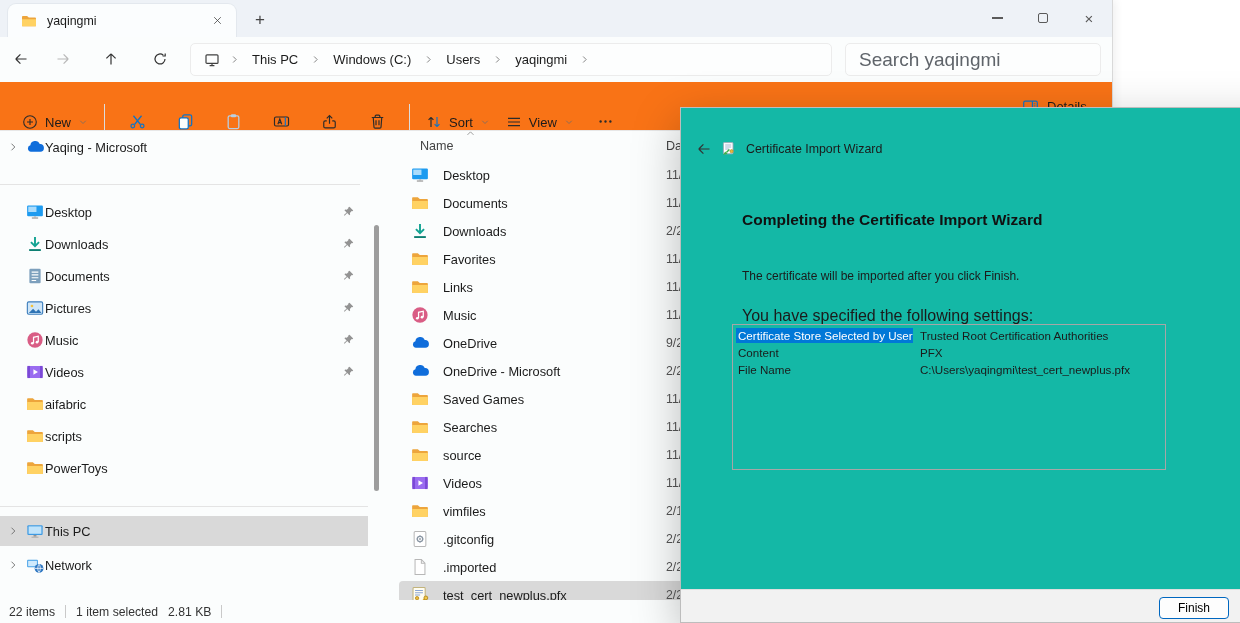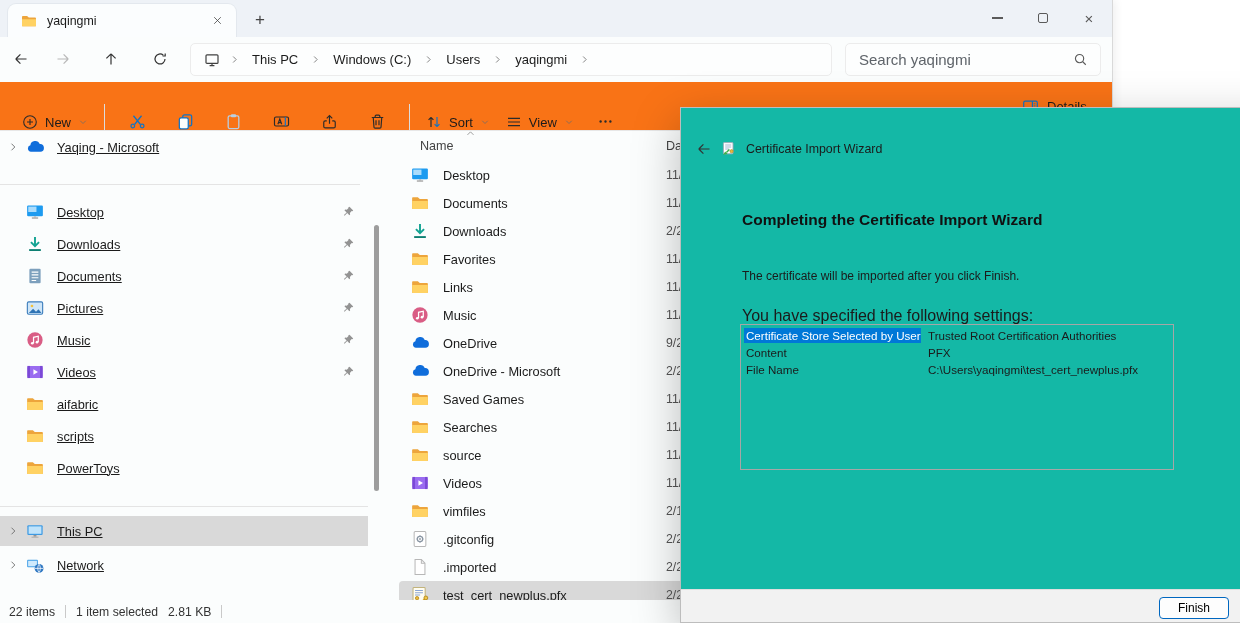--- a/index.html
+++ b/index.html
@@ -25,37 +25,37 @@
 
   
   .addressbar { position:relative; height:45px; background:#fbfdfd; }
   .nav-ic { position:absolute; top:14px; }
   .field { position:absolute; top:6px; height:33px; background:#fdfefe; border:1px solid #ececec;
     border-radius:5px; display:flex; align-items:center; }
   .crumbs { left:190px; width:642px; padding-left:13px; gap:9px; font-size:13px; }
   .crumb { padding:2px 3px; }
   .searchbox { left:845px; width:256px; }
   .searchbox input { border:none; outline:none; background:transparent; flex:1; padding-left:13px;
-    font-size:15px; color:#ef4444; font-family:"Liberation Sans", sans-serif; }
+    font-size:19px; color:#ef4444; font-family:"Liberation Sans", sans-serif; }
   .searchbox input::placeholder { color:#5f646a; opacity:1; }
   .search-ic { margin-right:12px; }
 
   
   .toolbar { position:relative; height:49px; background:#f97316; border-bottom:1px solid #e7e7e7;
     display:flex; align-items:flex-end; padding-left:14px; }
   .tb-group { display:flex; align-items:center; gap:7px; padding:0 8px; font-size:13px; }
   .tb-ico { width:48px; display:flex; justify-content:center; align-items:center; }
   .tb-div { width:1px; height:26px; background:#dcdcdc; margin:0 8px; }
   .tb-details { position:absolute; left:1022px; top:0; height:49px; display:flex; align-items:center; gap:8px; font-size:13px; }
 
   
   .main { position:absolute; top:131px; left:0; right:0; bottom:23px; background:#fbfdfd; }
   .sidebar { position:absolute; left:0; top:0; bottom:0; width:376px; }
   .sb-row { position:absolute; left:0; width:368px; height:32px; display:flex; align-items:center;
-    padding-left:26px; gap:13px; font-size:12.8px; border-radius:4px;text-decoration:underline; }
+    padding-left:26px; gap:1px; font-size:12.8px; border-radius:4px; }
   .sb-exp { position:absolute; left:7px; }
   .sb-pin { position:absolute; right:13px; top:9px; }
   .sb-divider { position:absolute; left:0; height:1px; background:#e4e4e4; }
   .sb-sel { background:#d9d9d9; border-radius:0; }
   .sb-scrollthumb { position:absolute; left:374px; top:94px; width:5px; height:266px; background:#9d9d9d; border-radius:3px; }
 
   .filelist { position:absolute; left:395px; top:0; right:0; bottom:0; }
   .fl-header { position:relative; height:30px; font-size:12.6px; color:#444; }
   .fl-name-h { position:absolute; left:25px; top:8px;text-align:center; }
   .fl-sort { position:absolute; left:70px; top:-3px; }
@@ -72,21 +72,21 @@
   .ic { display:block; }
 
   
   .dialog { position:absolute; left:680px; top:107px; width:643px; height:516px; background:#14b8a6;
     border:1px solid #bdbdbd; box-shadow:0 14px 44px rgba(0,0,0,.26); z-index:20; }
   .dlg-close { position:absolute; top:10px; right:13px; background:none; border:none; padding:2px; }
   .dlg-head { position:absolute; left:15px; top:33px; display:flex; align-items:center; gap:9px; font-size:12.4px; }
   .dlg-heading { position:absolute; left:61px; top:103px; font-size:15.5px; font-weight:bold; color:#111; }
   .dlg-info { position:absolute; left:61px; top:161px; font-size:12px; }
   .dlg-caption { position:absolute; left:61px; top:199px; font-size:16px; }
-  .settings { position:absolute; left:59px; top:216px; width:434px; height:146px; border:1px solid #a6a6a6;
+  .settings { position:absolute; left:51px; top:216px; width:434px; height:146px; border:1px solid #a6a6a6;
     padding:2px 16px 0 3px; font-size:11.6px; }
   .srow { display:flex; height:17px; align-items:center; }
   .skey { width:177px; flex:none; height:15px; line-height:15px; padding-left:2px; white-space:nowrap; overflow:hidden; }
   .skey.hl { background:#0078d7; color:#fff; }
   .sval { padding-left:7px; white-space:nowrap; }
   .dlg-foot { position:absolute; left:0; right:0; bottom:0; height:33px; background:#f2f2f2; border-top:1px solid #e0e0e0; }
   .btn { position:absolute; top:7px; height:22px; font-size:12px; background:#fdfdfd; border:1px solid #cfcfcf;
     border-radius:4px; font-family:"Liberation Sans", sans-serif; }
   .btn-finish { right:93px; width:70px; border:1px solid #0067c0;text-align:center; }
   .btn-cancel { right:14px; width:68px; }

